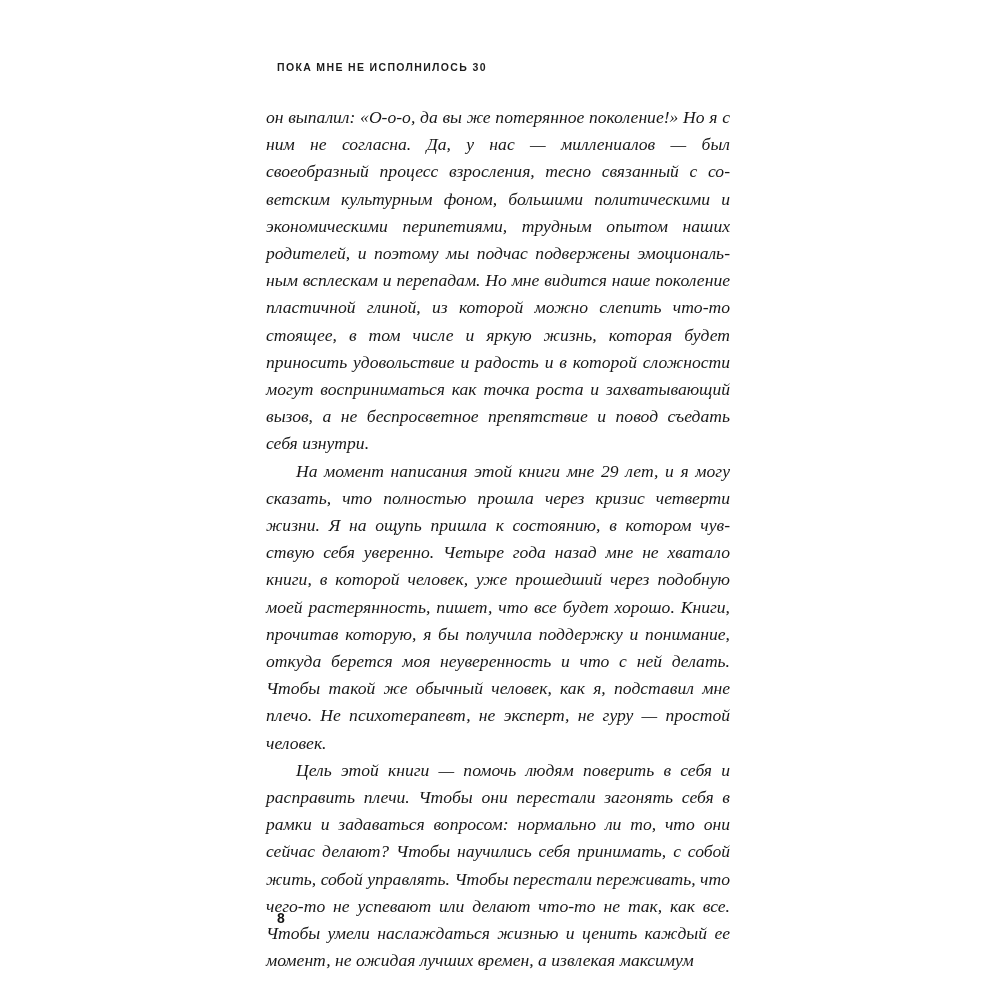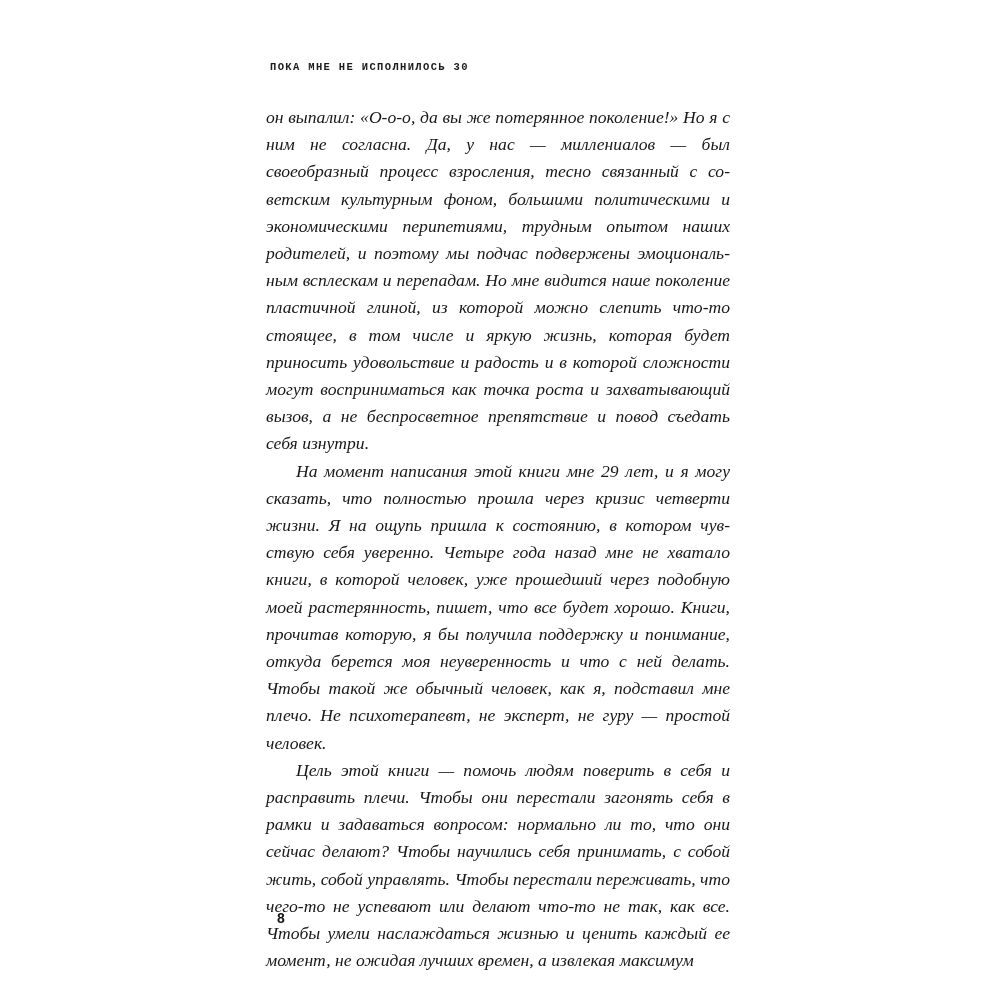--- a/index.html
+++ b/index.html
@@ -18,24 +18,24 @@
   .page {
     position: relative;
     width: 1000px;
     height: 1000px;
     background: #ffffff;
   }
 
   
   .running-head {
     position: absolute;
-    left: 270px;
+    left: 277px;
     top: 60px;
     width: 470px;
-    font-family: Liberation Mono, monospace;
+    font-family: Liberation Sans, sans-serif;
     font-size: 10.5px;
     font-weight: 600;
     letter-spacing: 1.35px;
     text-transform: uppercase;
     color: #1c1c1c;
     line-height: 14px;
     white-space: nowrap;
   }
 
   

